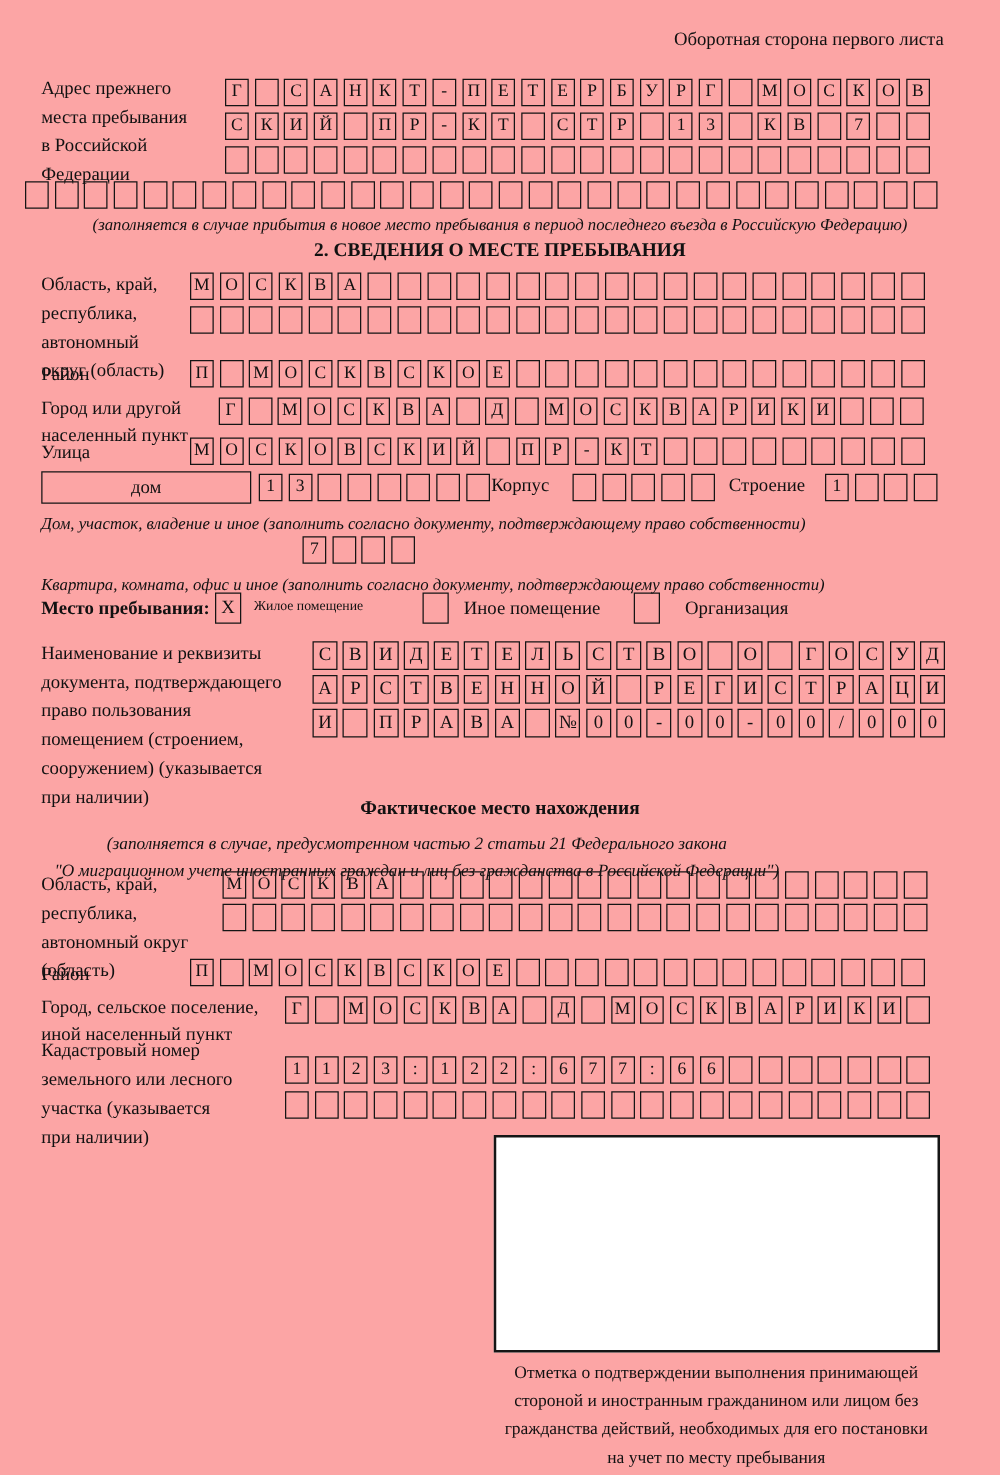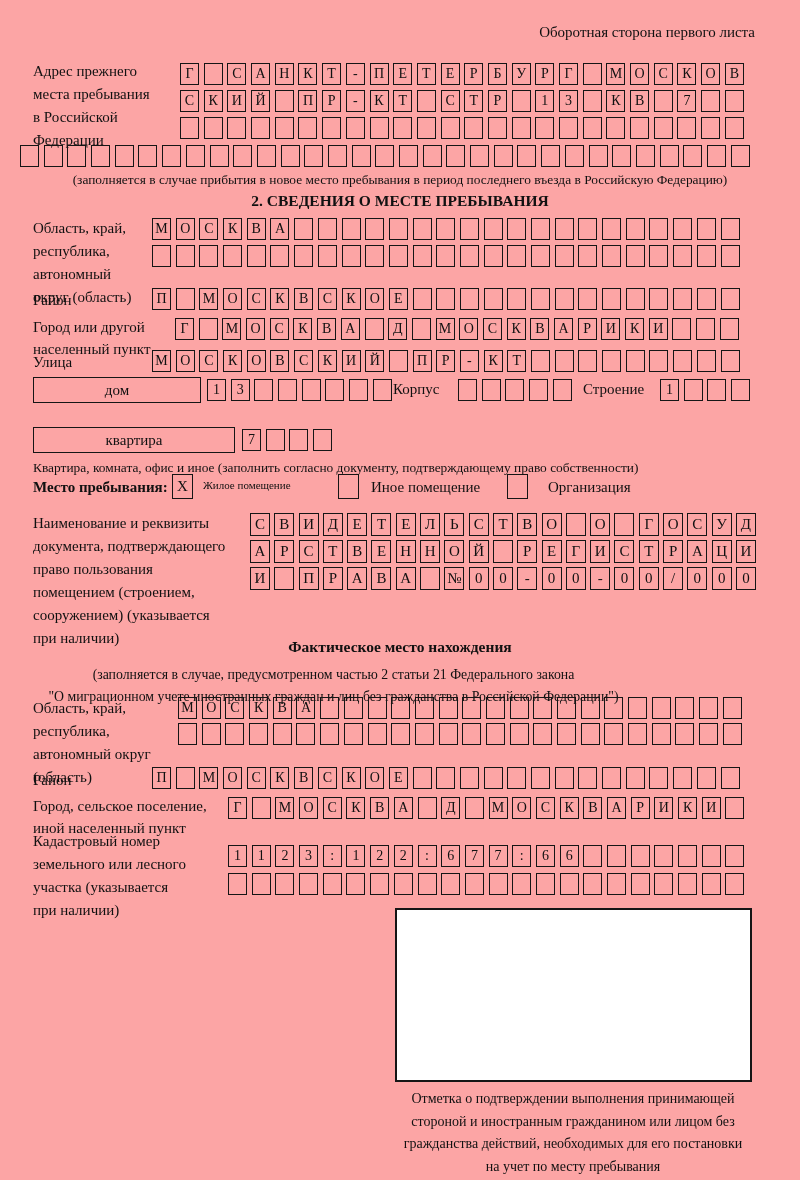--- a/index.html
+++ b/index.html
@@ -1,20 +1,20 @@
 <!DOCTYPE html>
 <html><head>
 <meta charset="utf-8">
 <style>
   html,body{margin:0;padding:0;background:#fff;}
   #page{position:relative;width:800px;height:1180px;background:#fca5a5;overflow:hidden;
         font-family:"Liberation Serif","DejaVu Serif",serif;color:#111;}
   .abs{position:absolute;}
   .lbl{font-size:15px;line-height:23px;white-space:pre-line;}
-  .cap{font-size:13.4px;}
+  .cap{font-size:13.4px;font-style:italic;}
   .center{text-align:center;}
   .bold{font-weight:bold;}
   .cellrow{position:absolute;display:flex;gap:4.7px;}
   .cellrow.big{gap:4.3px;}
   .cell{box-sizing:border-box;width:19px;height:22px;border:1.8px solid #151515;
         display:flex;align-items:center;justify-content:center;
         font-size:14px;font-family:"Liberation Serif","DejaVu Serif",serif;flex:0 0 auto;}
   .cellrow.big .cell{width:20px;height:23px;font-size:15px;}
   .widebox{box-sizing:border-box;border:1.8px solid #151515;display:flex;
            align-items:center;justify-content:center;font-size:15px;}
@@ -313,22 +313,22 @@
       <div class="cell"></div>
       <div class="cell"></div>
     </div>
   <div class="abs" style="left:583px;top:381px;font-size:15px;">Строение</div>
   <div class="cellrow" style="left:660px;top:379px;">
       <div class="cell">1</div>
       <div class="cell"></div>
       <div class="cell"></div>
       <div class="cell"></div>
     </div>
-
-  <div class="widebox abs" style="left:33px;top:427px;width:202px;height:26px;">квартира</div>
+  <div class="abs cap" style="left:33px;top:411px;width:760px;">Дом, участок, владение и иное (заполнить согласно документу, подтверждающему право собственности)</div>
+
   <div class="cellrow" style="left:242px;top:429px;">
       <div class="cell">7</div>
       <div class="cell"></div>
       <div class="cell"></div>
       <div class="cell"></div>
     </div>
   <div class="abs cap" style="left:33px;top:460px;width:760px;">Квартира, комната, офис и иное (заполнить согласно документу, подтверждающему право собственности)</div>
 
   <div class="abs" style="left:33px;top:479px;font-size:15px;font-weight:bold;">Место пребывания:</div>
   <div class="checkbox abs" style="left:172px;top:474px;">X</div>

